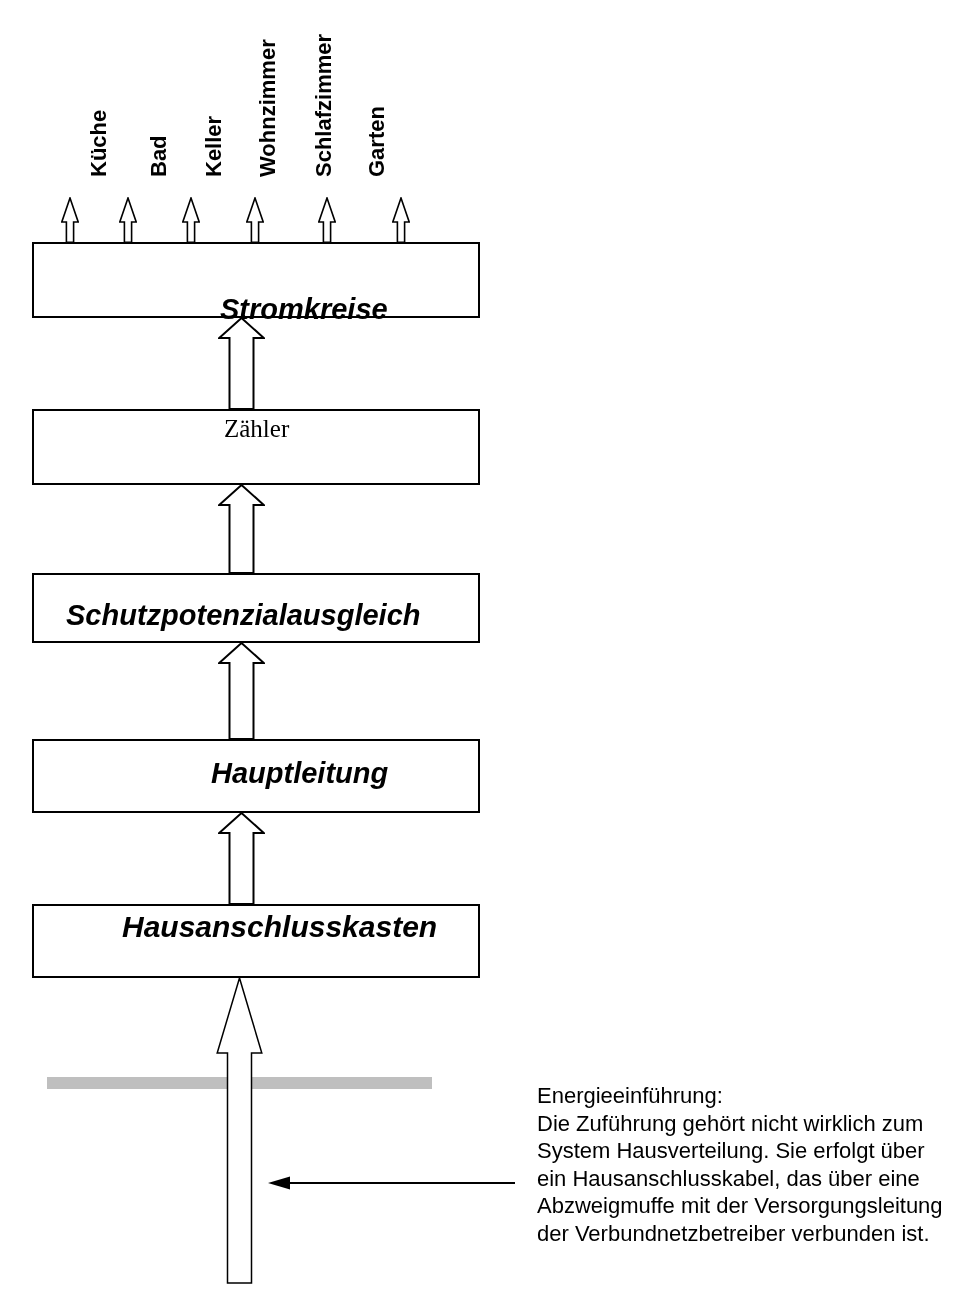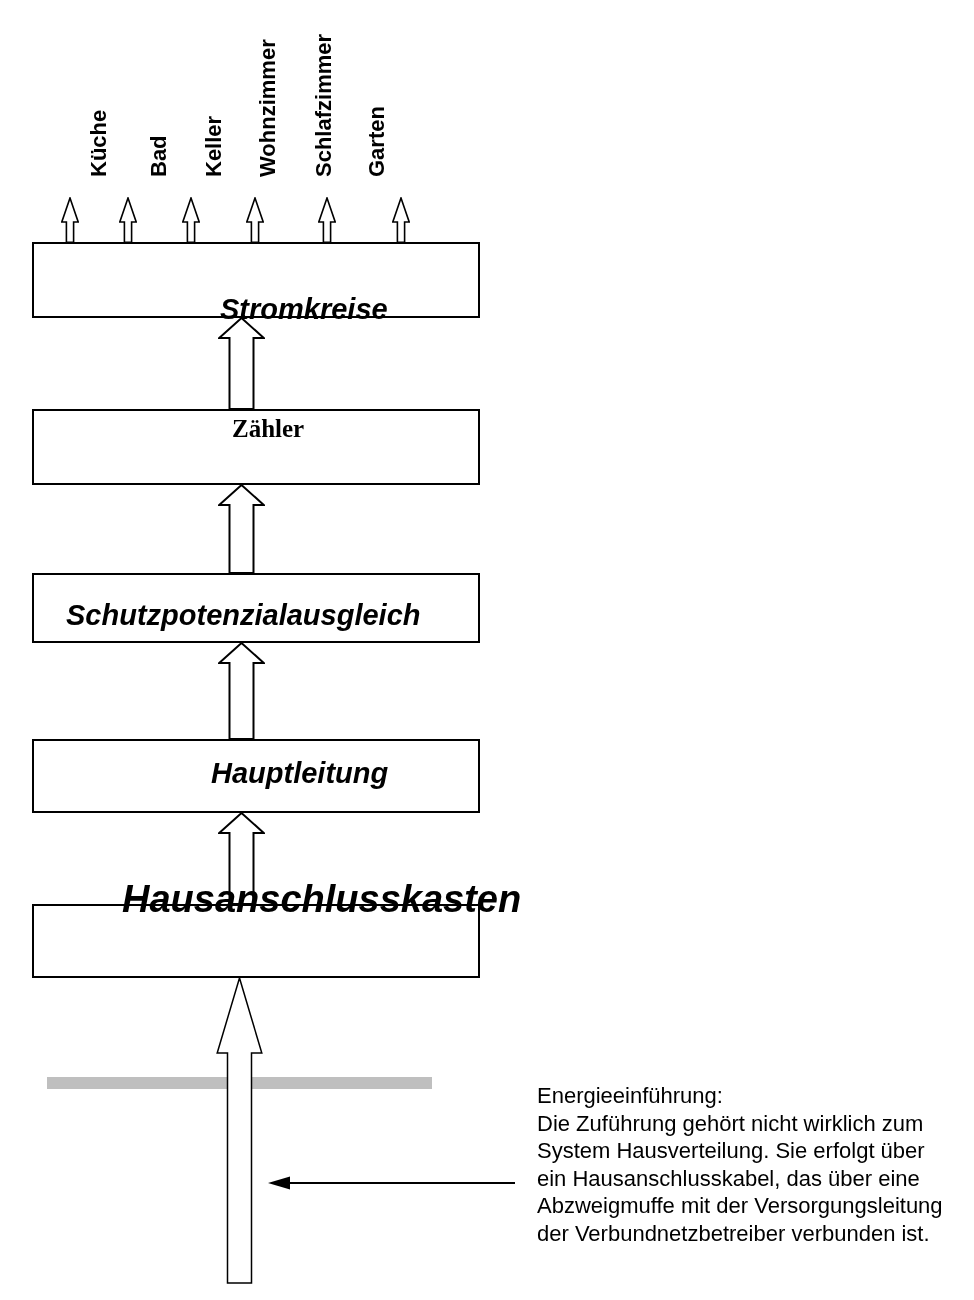--- a/index.html
+++ b/index.html
@@ -20,24 +20,24 @@
   
   .box{position:absolute;left:32px;width:444px;border:2px solid #000;background:#fff;box-sizing:content-box;}
   .box-stromkreise{top:242px;height:72px;}
   .box-zaehler{top:409px;height:72px;}
   .box-schutz{top:573px;height:66px;}
   .box-hauptleitung{top:739px;height:70px;}
   .box-hausanschluss{top:904px;height:70px;}
   
   .box-label{position:absolute;white-space:nowrap;line-height:1.15;z-index:3;}
   .lbl-stromkreise{left:220px;top:275px;font-size:29px;font-weight:bold;font-style:italic;margin-top:18px;}
-  .lbl-zaehler{left:232px;top:415px;font-size:25px;font-weight:bold;font-family:"Liberation Serif",serif;}
+  .lbl-zaehler{left:224px;top:415px;font-size:25px;font-weight:normal;font-family:"Liberation Serif",serif;}
   .lbl-schutz{left:66px;top:599px;font-size:29px;font-weight:bold;font-style:italic;}
   .lbl-hauptleitung{left:211px;top:757px;font-size:29px;font-weight:bold;font-style:italic;}
-  .lbl-hausanschluss{left:122px;top:878px;font-size:38px;font-weight:bold;font-style:italic;}
+  .lbl-hausanschluss{left:122px;top:910px;font-size:30px;font-weight:bold;font-style:italic;}
   
   .flow-arrow{position:absolute;left:218px;width:47px;z-index:2;}
   .fa1{top:317px;height:93px;}
   .fa2{top:484px;height:90px;}
   .fa3{top:642px;height:98px;}
   .fa4{top:812px;height:93px;}
   
   .supply-arrow{position:absolute;left:216px;top:977px;width:47px;height:307px;z-index:2;}
   
   .ground-bar{position:absolute;left:47px;top:1077px;width:385px;height:12px;z-index:1;}

